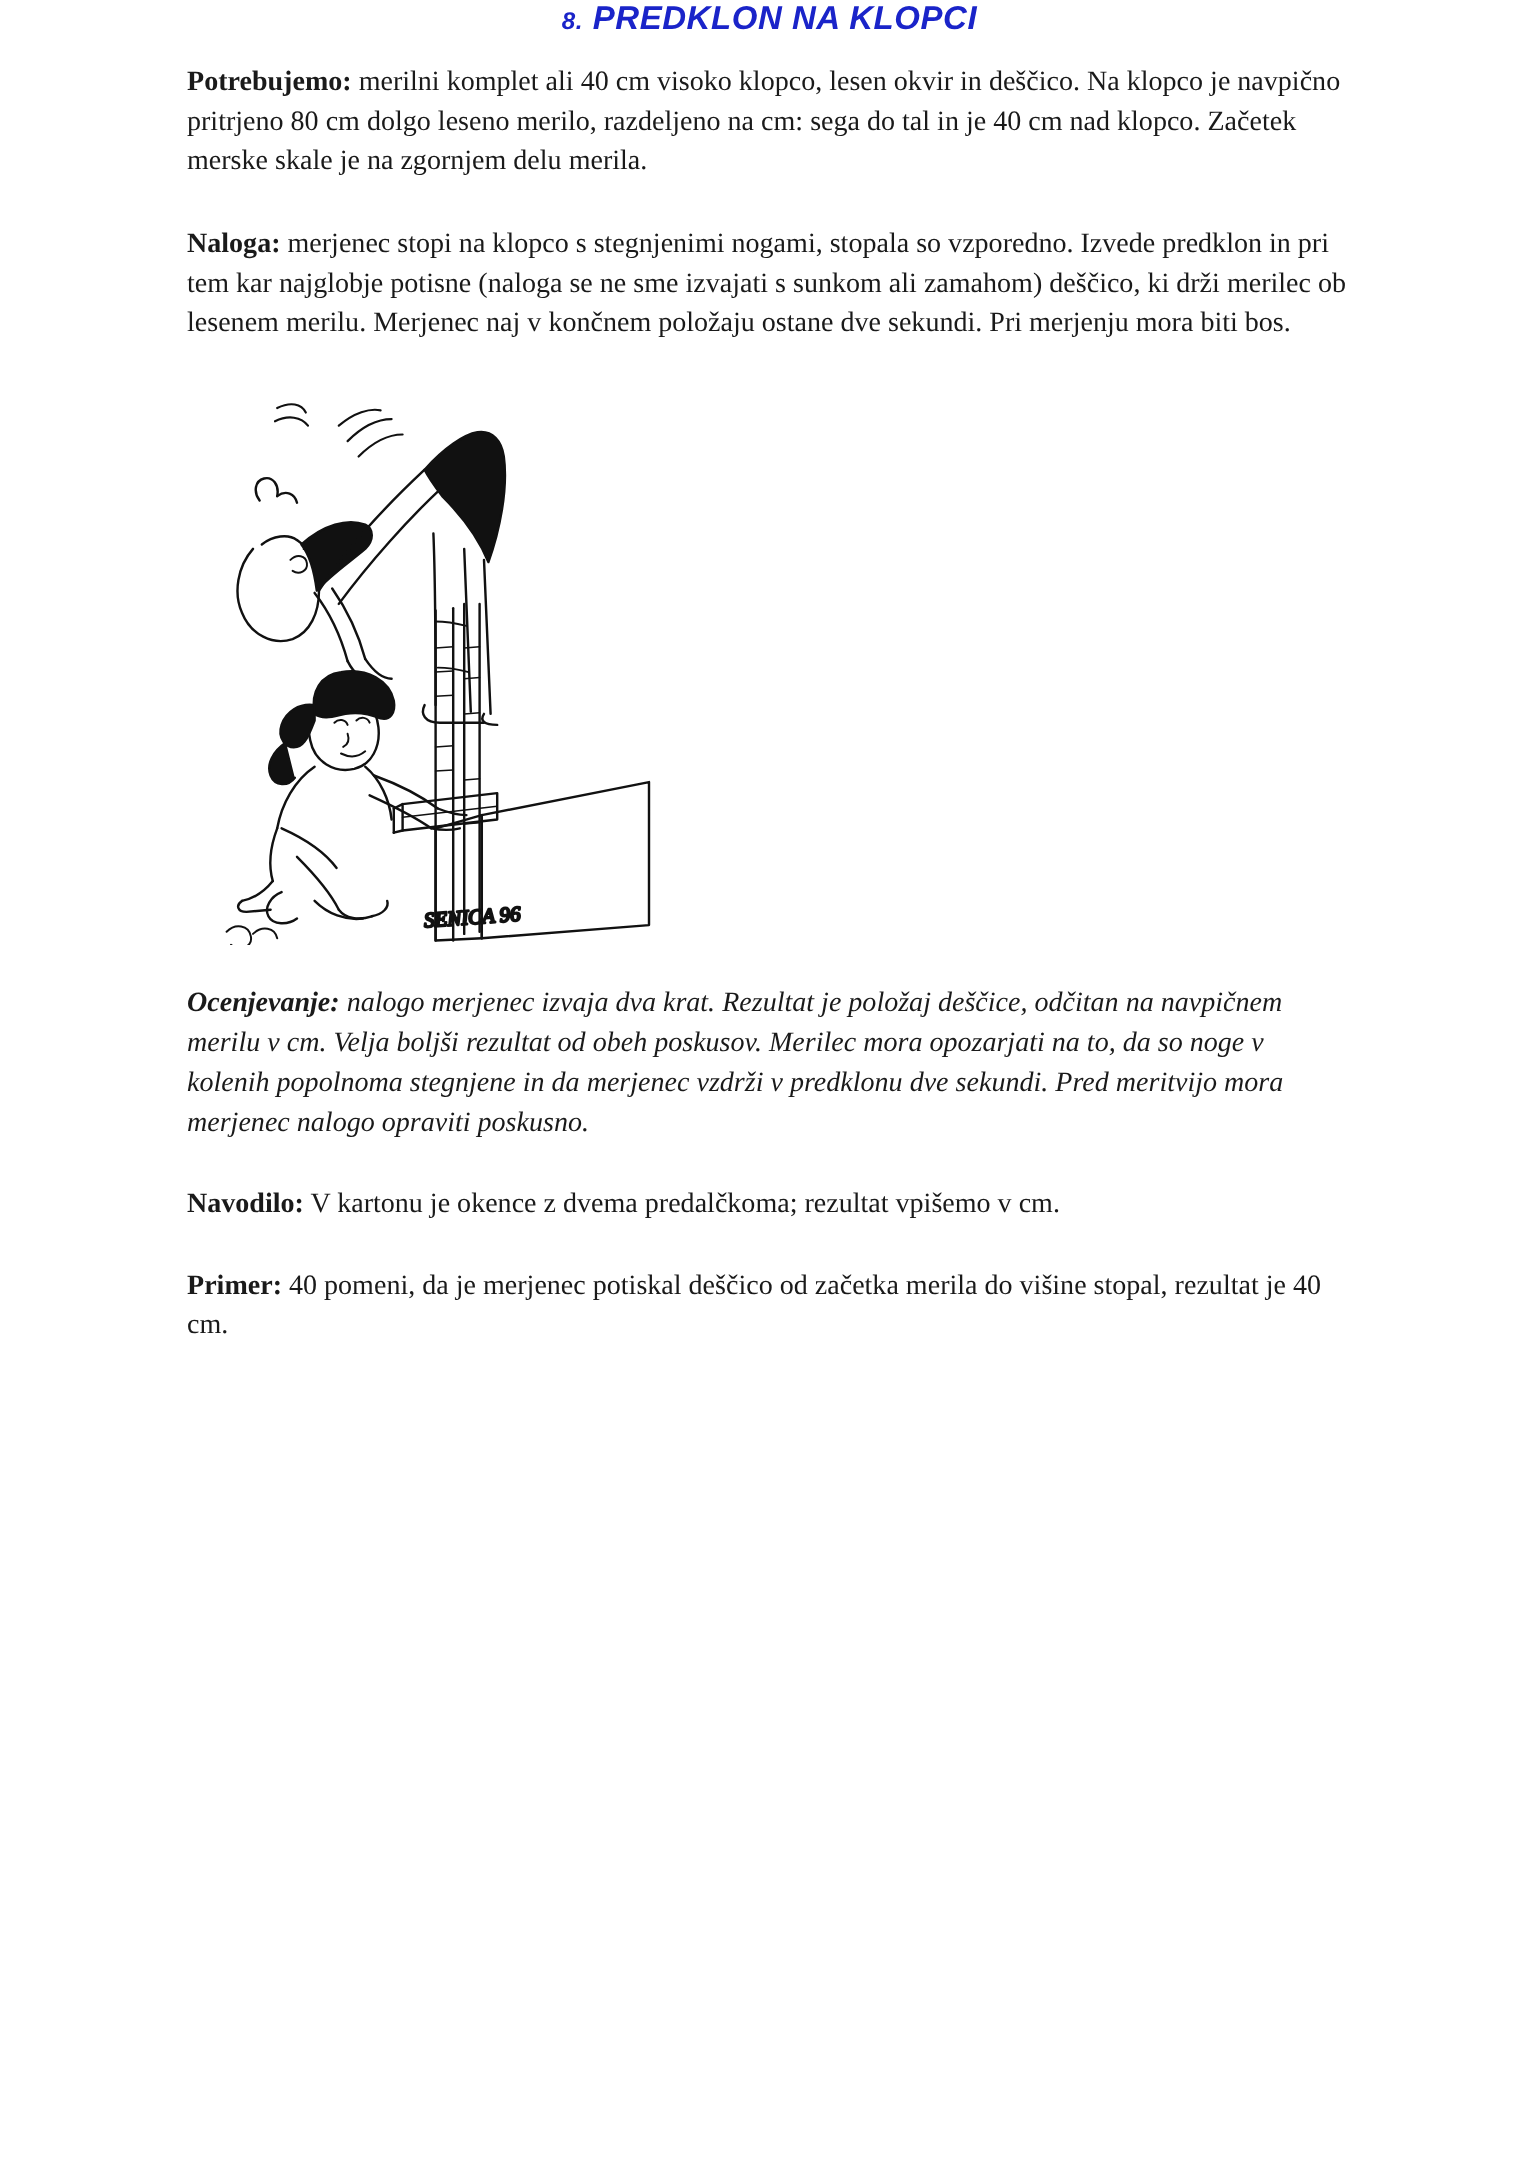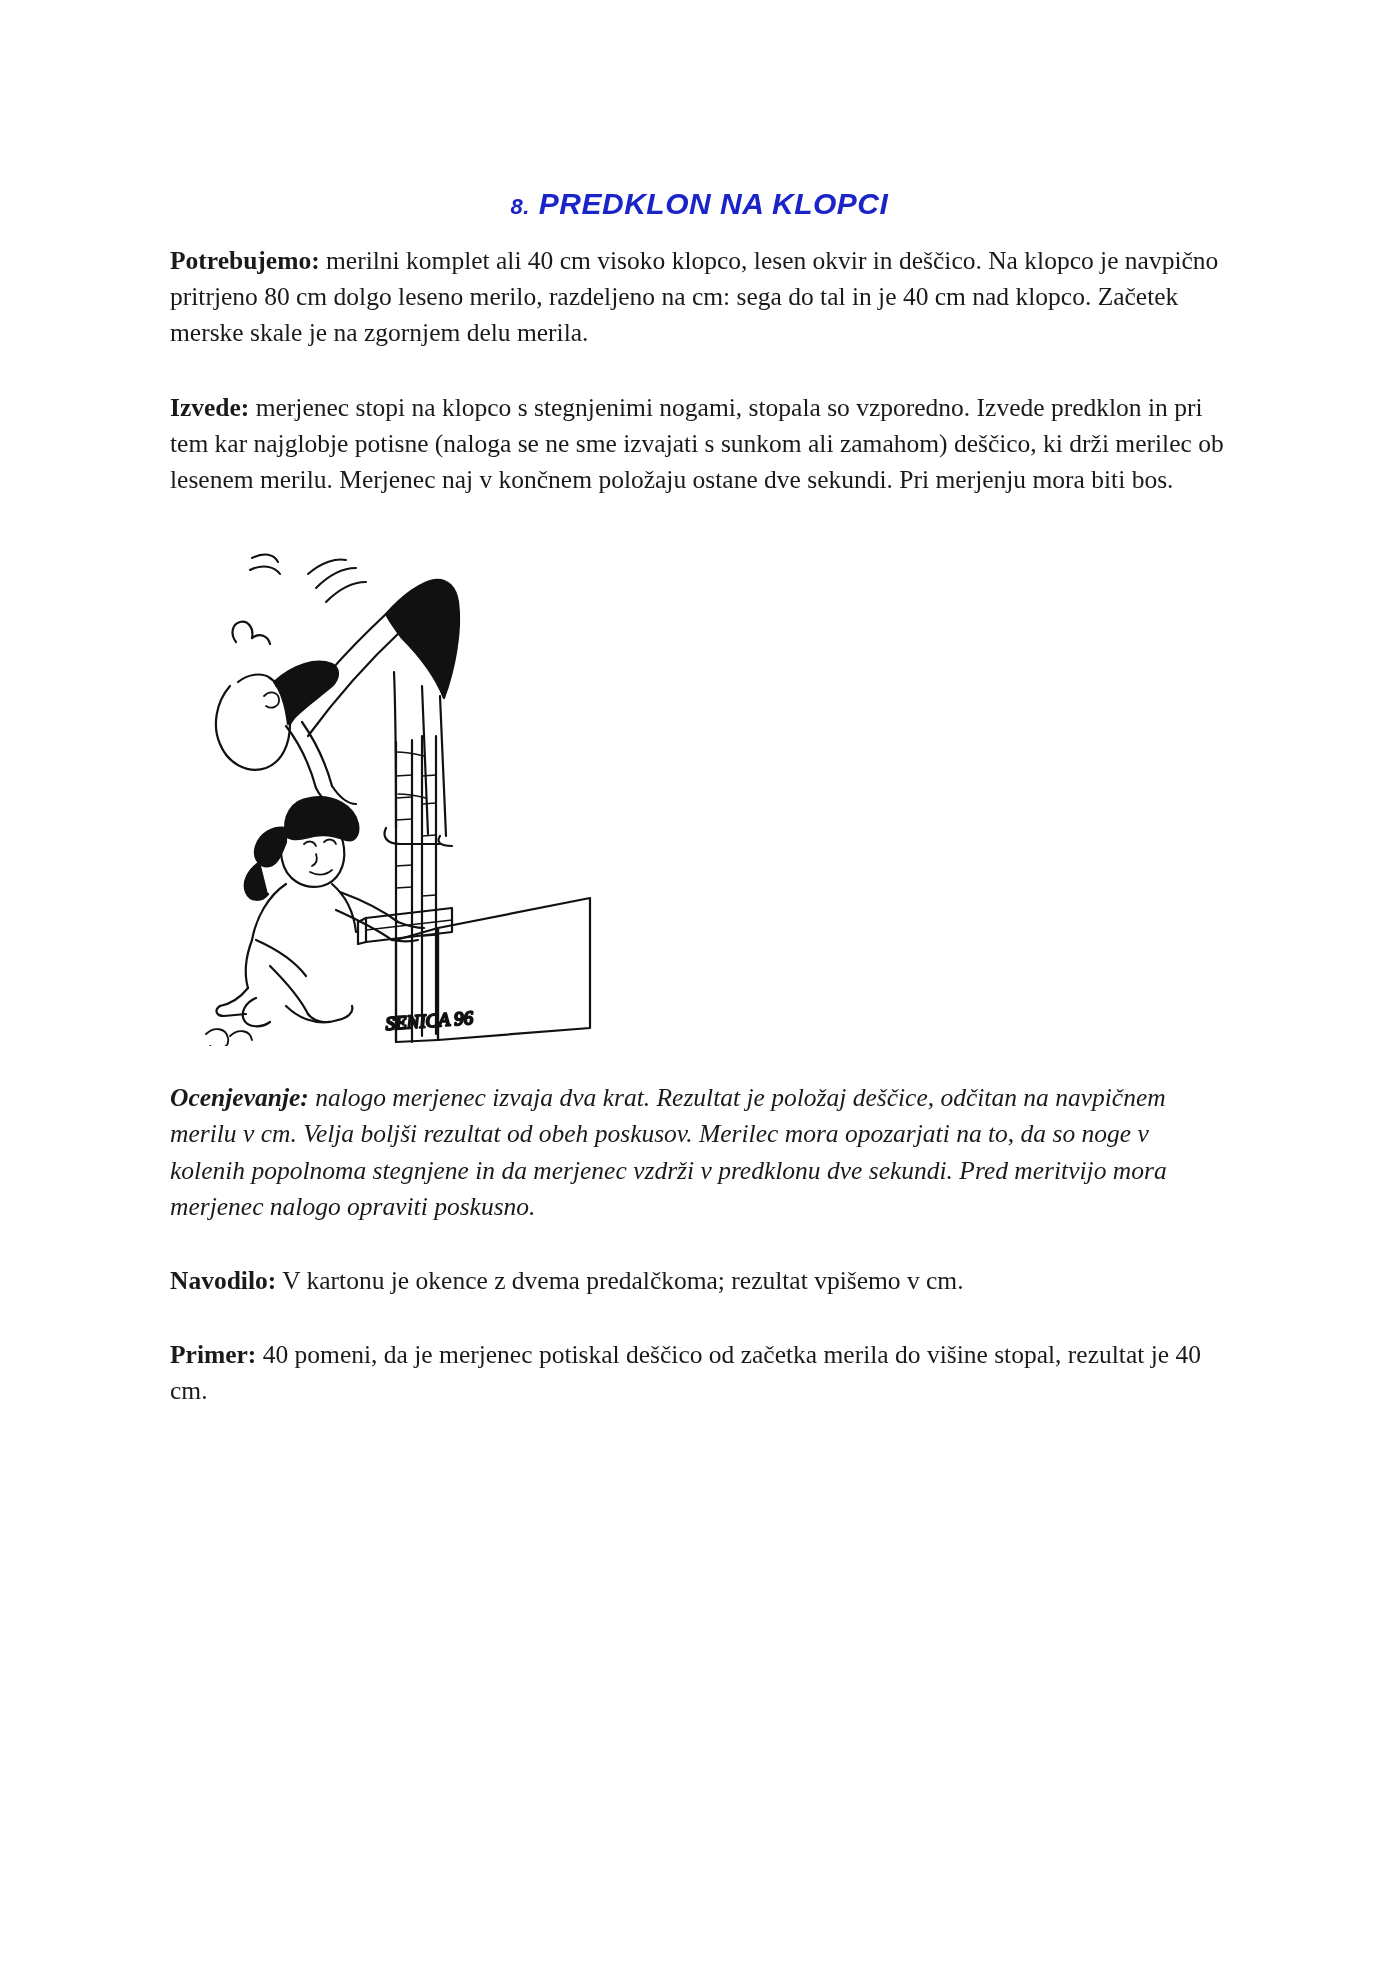--- a/index.html
+++ b/index.html
@@ -16,22 +16,21 @@
     overflow: hidden;
   }
   .page {
     position: relative;
     width: 1399px;
     height: 1980px;
     box-sizing: border-box;
     padding: 0 170px;
   }
   .doc-title {
-    margin: 12px;
-    padding-top: 175px;
+    margin: 0;
     text-align: center;
     font-family: "Liberation Sans", sans-serif;
     font-style: italic;
     font-weight: bold;
     font-size: 30px;
     letter-spacing: 0.5px;
     color: #1a24c9;
   }
   .doc-title .num {
     font-size: 22px;
@@ -75,21 +74,21 @@
   <h1 class="doc-title">
     <span class="num">8.</span>
     <span>PREDKLON NA KLOPCI</span>
   </h1>
 
   <p class="body-block block-gap-1 para">
     <span class="lead">Potrebujemo:</span><span> merilni komplet ali 40 cm visoko klopco, lesen okvir in deščico. Na klopco je navpično pritrjeno 80 cm dolgo leseno merilo, razdeljeno na cm: sega do tal in je 40 cm nad klopco. Začetek merske skale je na zgornjem delu merila.</span>
   </p>
 
   <p class="body-block block-gap-2 para">
-    <span class="lead">Izvede:</span><span> merjenec stopi na klopco s stegnjenimi nogami, stopala so vzporedno. Izvede predklon in pri tem kar najglobje potisne  (naloga se ne sme izvajati s sunkom ali zamahom) deščico, ki drži merilec ob lesenem merilu. Merjenec naj v končnem položaju ostane dve sekundi. Pri merjenju mora biti bos.</span>
+    <span class="lead">Naloga:</span><span> merjenec stopi na klopco s stegnjenimi nogami, stopala so vzporedno. Izvede predklon in pri tem kar najglobje potisne  (naloga se ne sme izvajati s sunkom ali zamahom) deščico, ki drži merilec ob lesenem merilu. Merjenec naj v končnem položaju ostane dve sekundi. Pri merjenju mora biti bos.</span>
   </p>
 
   <div class="figure">
     <div class="figure-inner">
       <svg class="illus" width="460" height="510" viewBox="0 0 460 510" fill="none" stroke="#111" stroke-width="2.2" stroke-linecap="round" stroke-linejoin="round">
 
         <path d="M62 22 C74 16 84 18 88 26" stroke-width="2"></path>
         <path d="M60 34 C72 28 84 30 90 38" stroke-width="2"></path>
         <path d="M118 38 C132 26 146 22 156 24" stroke-width="2"></path>
         <path d="M126 52 C140 38 154 32 166 32" stroke-width="2"></path>

